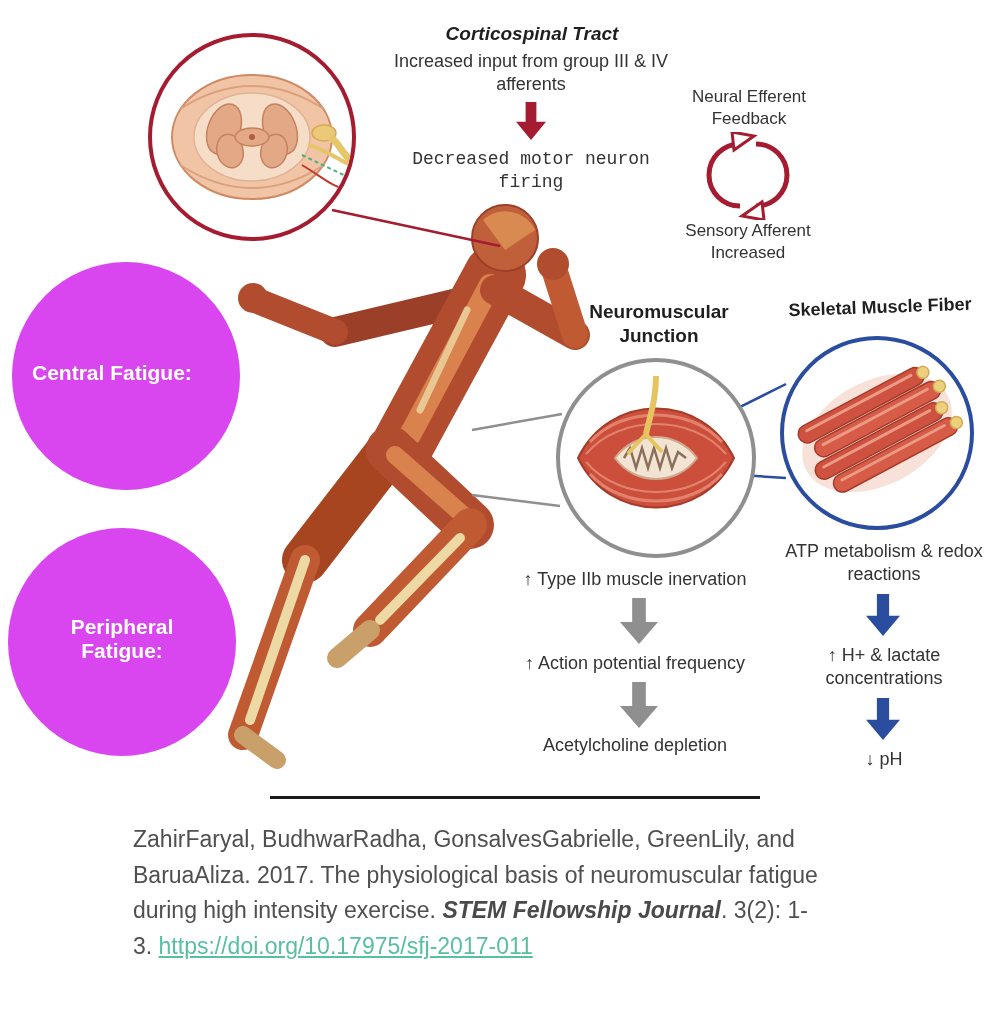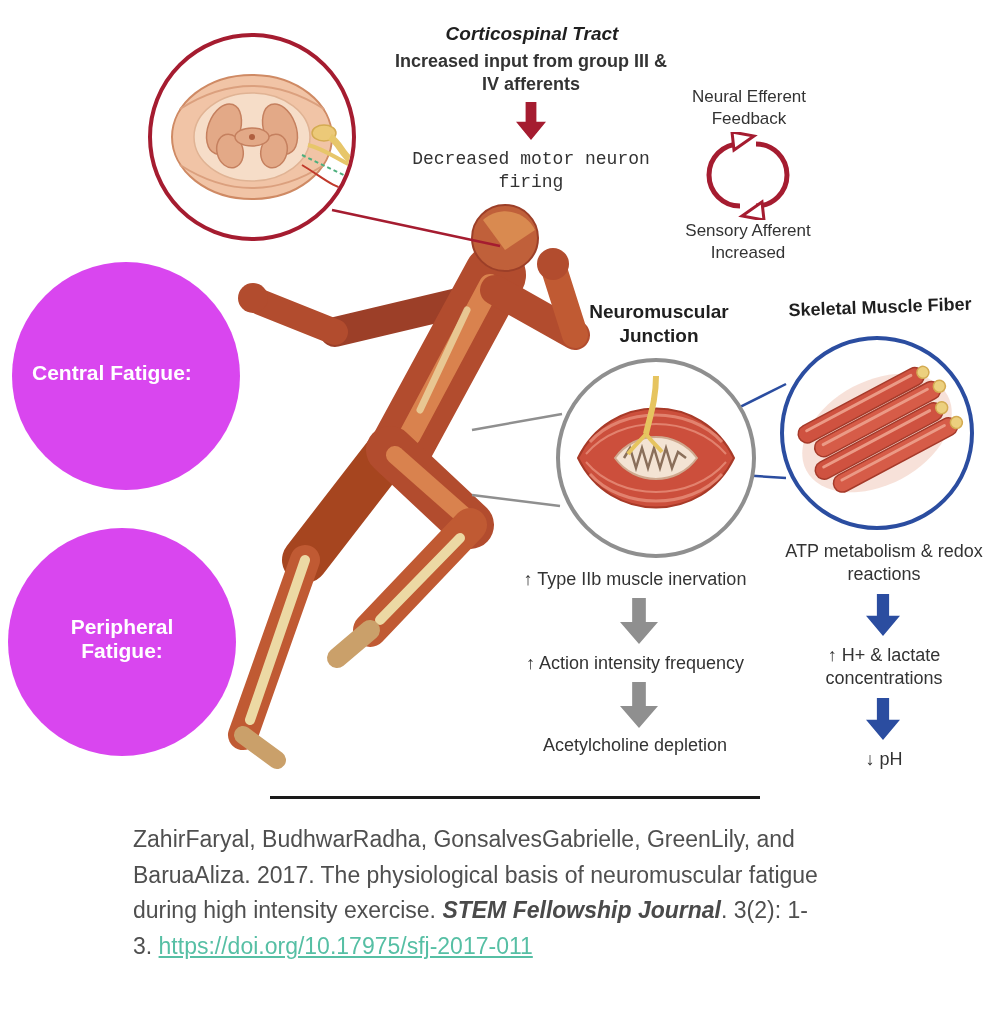--- a/index.html
+++ b/index.html
@@ -95,21 +95,21 @@
 
 <svg class="abs" style="left:0; top:0; pointer-events:none;" width="1004" height="1024" viewBox="0 0 1004 1024">
   <line x1="332" y1="210" x2="500" y2="246" stroke="#a51c30" stroke-width="2.5"></line>
   <line x1="472" y1="430" x2="562" y2="414" stroke="#8f8f8f" stroke-width="2.5"></line>
   <line x1="472" y1="495" x2="560" y2="506" stroke="#8f8f8f" stroke-width="2.5"></line>
   <line x1="690" y1="432" x2="786" y2="384" stroke="#2b4da0" stroke-width="2.5"></line>
   <line x1="694" y1="472" x2="786" y2="478" stroke="#2b4da0" stroke-width="2.5"></line>
 </svg>
 
 <div class="abs centered heading" style="left:400px; top:22px; width:264px;font-style:italic;">Corticospinal Tract</div>
-<div class="abs centered bodytext" style="left:385px; top:50px; width:292px;font-weight:bold;">Increased input from group III &amp; IV afferents</div>
+<div class="abs centered bodytext" style="left:385px; top:50px; width:292px;">Increased input from group III &amp; IV afferents</div>
 <div class="abs block-arrow arrow-red" style="left:516px; top:102px; width:30px; height:38px;"></div>
 <div class="abs centered bodytext" style="left:378px; top:148px; width:306px;font-family:Liberation Mono, monospace;">Decreased motor neuron firing</div>
 
 <div class="abs zoom-circle crimson-border" style="left:148px; top:33px; width:208px; height:208px;">
   <svg width="200" height="200" viewBox="0 0 200 200">
     <ellipse cx="100" cy="100" rx="80" ry="62" fill="#f1c4a6" stroke="#cf8a64" stroke-width="2"></ellipse>
     <path d="M28,72 Q100,26 172,72" fill="none" stroke="#dba07e" stroke-width="2"></path>
     <path d="M28,128 Q100,174 172,128" fill="none" stroke="#dba07e" stroke-width="2"></path>
     <ellipse cx="100" cy="100" rx="58" ry="44" fill="#f6ddc8" stroke="#e0b394" stroke-width="1.5"></ellipse>
     <g fill="#e3a987" stroke="#c5805f" stroke-width="1.5">
@@ -183,21 +183,21 @@
         <circle cx="170" cy="81" r="6"></circle>
         <circle cx="162" cy="101" r="6"></circle>
         <circle cx="168" cy="121" r="6"></circle>
       </g>
     </g>
   </svg>
 </div>
 
 <div class="abs centered bodytext" style="left:500px; top:568px; width:270px;">↑ Type IIb muscle inervation</div>
 <div class="abs block-arrow arrow-gray" style="left:620px; top:598px; width:38px; height:46px;"></div>
-<div class="abs centered bodytext" style="left:500px; top:652px; width:270px;">↑ Action intensity frequency</div>
+<div class="abs centered bodytext" style="left:500px; top:652px; width:270px;">↑ Action potential frequency</div>
 <div class="abs block-arrow arrow-gray" style="left:620px; top:682px; width:38px; height:46px;"></div>
 <div class="abs centered bodytext" style="left:510px; top:734px; width:250px;">Acetylcholine depletion</div>
 
 <div class="abs centered bodytext" style="left:782px; top:540px; width:204px;">ATP metabolism &amp; redox reactions</div>
 <div class="abs block-arrow arrow-blue" style="left:866px; top:594px; width:34px; height:42px;"></div>
 <div class="abs centered bodytext" style="left:788px; top:644px; width:192px;">↑ H+ &amp; lactate concentrations</div>
 <div class="abs block-arrow arrow-blue" style="left:866px; top:698px; width:34px; height:42px;"></div>
 <div class="abs centered bodytext" style="left:828px; top:748px; width:112px;">↓ pH</div>
 
 <div class="abs divider" style="left:270px; top:796px; width:490px; height:3px;"></div>

